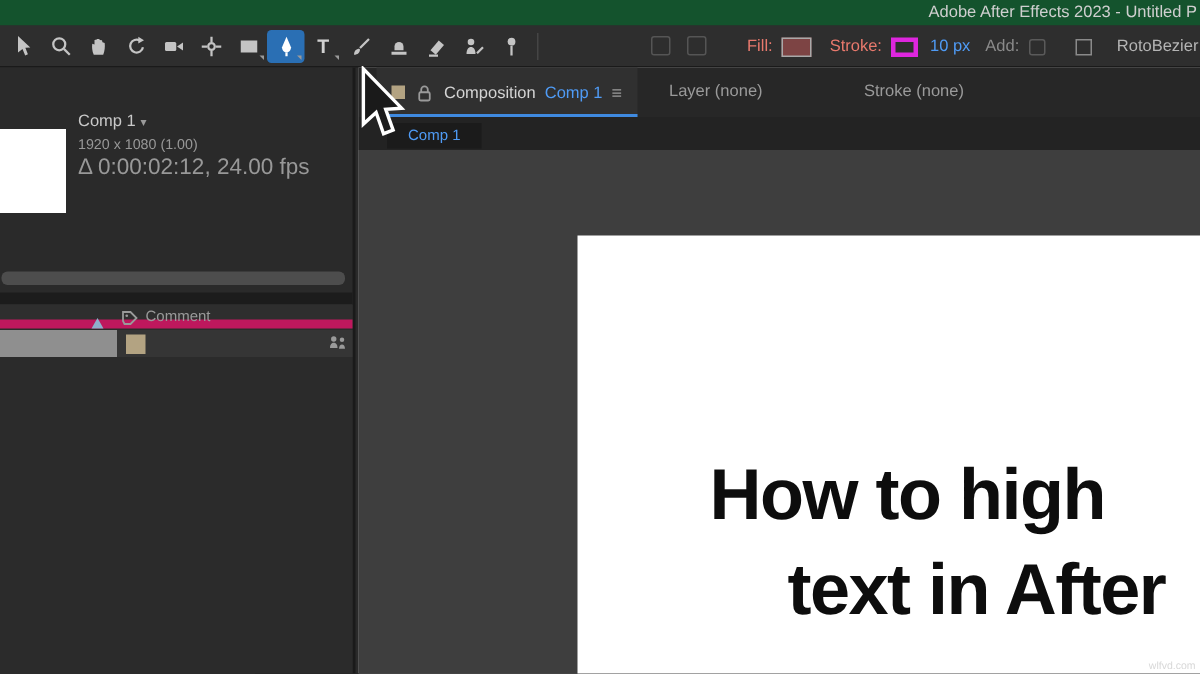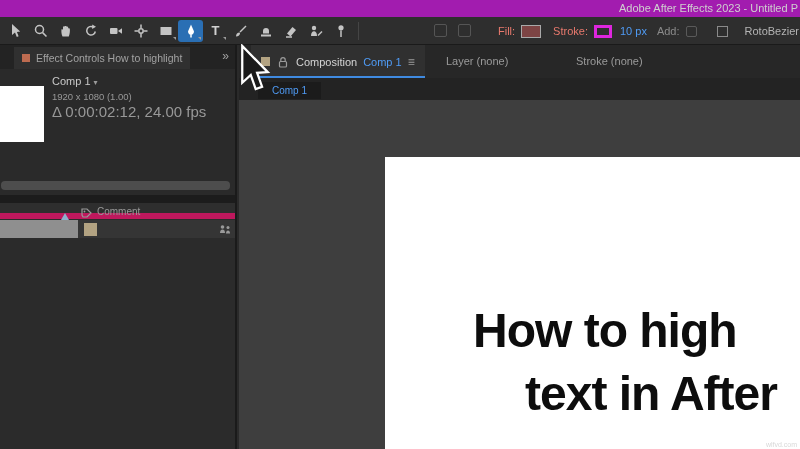--- a/index.html
+++ b/index.html
@@ -1,20 +1,20 @@
 <!DOCTYPE html>
 <html><head>
 <meta charset="utf-8">
 <style>
   * { margin:0; padding:0; box-sizing:border-box; }
   body { background:#111; font-family:"Liberation Sans", sans-serif; }
   .stage { position:relative; width:800px; height:449px; overflow:hidden; background:#2a2a2a; }
 
   
-  .titlebar { position:absolute; left:0; top:0; width:800px; height:17px; background:#a21caf;
+  .titlebar { position:absolute; left:0; top:0; width:800px; height:17px; background:#14532d;
     color:#cfcfcf; font-size:11px; line-height:17px; text-align:right; padding-right:2px; white-space:nowrap; }
 
   
   .toolbar { position:absolute; left:0; top:17px; width:800px; height:28px; background:#2e2e2e;
     border-bottom:1px solid #1a1a1a; display:flex; align-items:center; padding-left:3px; }
   .tool { width:25px; height:22px; display:flex; align-items:center; justify-content:center; position:relative; border-radius:3px; }
   .tool svg { display:block; }
   .tool.active { background:#2a6fb4; }
   .tool .tglyph { color:#d0d0d0; font-weight:bold; font-size:13px; line-height:1; }
   .tool .dd { position:absolute; right:2px; bottom:2px; width:0; height:0;
@@ -192,27 +192,20 @@
       <span class="stroke-swatch"></span>
       <span class="lbl-blue" style="margin-left:2px">10 px</span>
       <span class="lbl-gray" style="margin-left:4px">Add:</span>
       <span class="add-icon"></span>
       <span class="rb-check" style="margin-left:14px"></span>
       <span class="lbl-light">RotoBezier</span>
     </div>
   </div>
 
   <div class="left-panel">
-    <div class="ec-header">
-      <div class="ec-tab">
-        <span class="ec-tab-icon"></span>
-        <span class="ec-tab-label">Effect Controls How to highlight</span>
-      </div>
-      <span class="ec-menu">»</span>
-    </div>
     <div class="ec-thumb"></div>
     <div class="comp-name">
       <span>Comp 1</span>
       <span class="comp-dd">▾</span>
     </div>
     <div class="comp-det1">1920 x 1080 (1.00)</div>
     <div class="comp-det2">Δ 0:00:02:12, 24.00 fps</div>
     <div class="ec-scroll"></div>
     <div class="panel-divider"></div>
 

